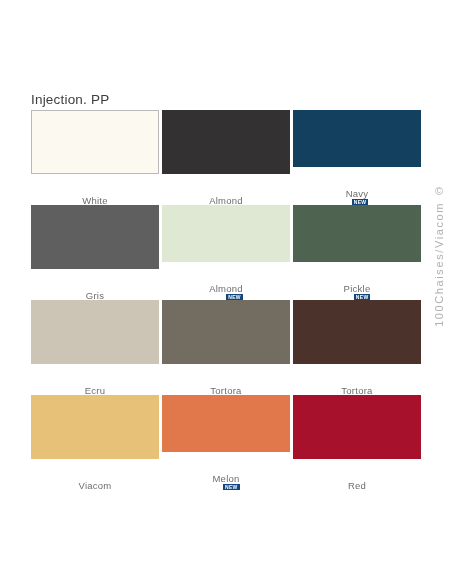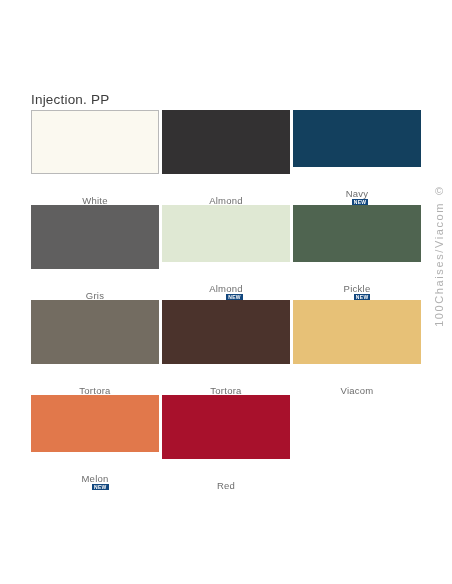--- a/index.html
+++ b/index.html
@@ -157,20 +157,26 @@
         </div>
       </div>
       <div class="swatch-cell">
         <div class="swatch-chip" style="background-color: rgb(79, 100, 80);"></div>
         <div class="swatch-caption">
           <span class="swatch-label">Pickle</span>
           <span class="new-badge">NEW</span>
         </div>
       </div>
       <div class="swatch-cell">
+        <div class="swatch-chip" style="background-color: rgb(204, 197, 182);"></div>
+        <div class="swatch-caption">
+          <span class="swatch-label">Ecru</span>
+        </div>
+      </div>
+      <div class="swatch-cell">
         <div class="swatch-chip" style="background-color: rgb(115, 108, 97);"></div>
         <div class="swatch-caption">
           <span class="swatch-label">Tortora</span>
         </div>
       </div>
       <div class="swatch-cell">
         <div class="swatch-chip" style="background-color: rgb(75, 51, 44);"></div>
         <div class="swatch-caption">
           <span class="swatch-label">Tortora</span>
         </div>

